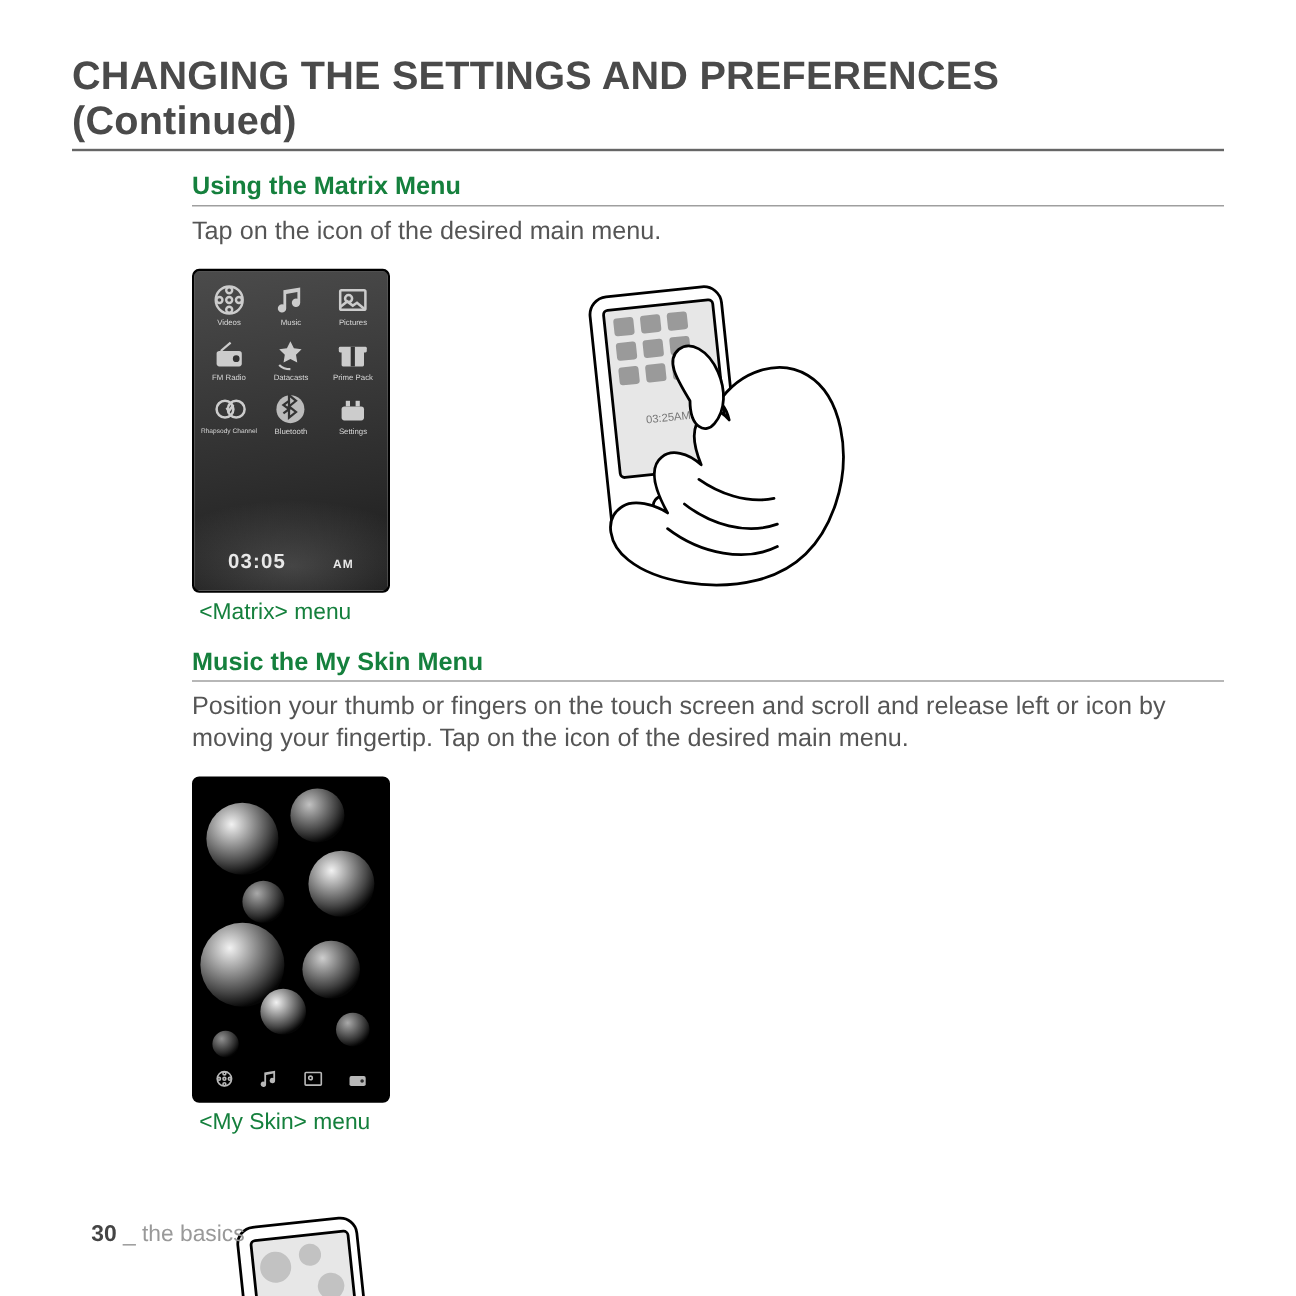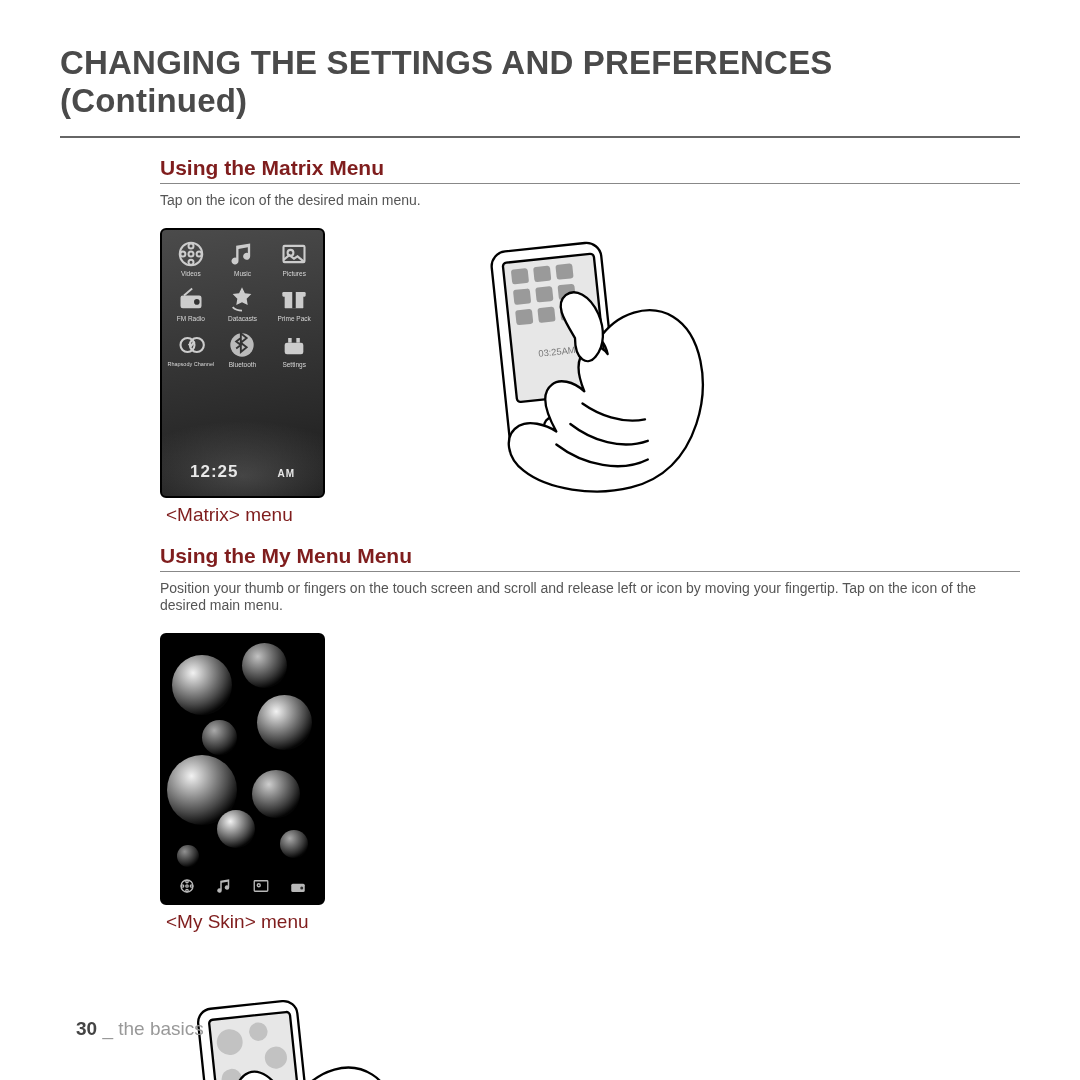--- a/index.html
+++ b/index.html
@@ -11,51 +11,51 @@
     color: #333;
     position: relative;
     padding: 44px 60px 0 60px;
   }
   .title {
     font-size: 33px;
     font-weight: bold;
     color: #4a4a4a;
     letter-spacing: 0.2px;
     border-bottom: 2px solid #666;
-    padding-bottom: 16px;
+    padding-bottom: 4px;
     margin-bottom: 18px;
   }
   .section-heading {
     font-size: 21px;
     font-weight: bold;
-    color: #7f1d1d;
+    color: #15803d;
     border-bottom: 1.5px solid #888;
     padding-bottom: 3px;
     margin-left: 100px;
     margin-right: 0;
     margin-bottom: 8px;
   }
   .body-text {
-    font-size: 14px;
+    font-size: 21px;
     color: #555;
     margin-left: 100px;
     line-height: 1.25;
     margin-bottom: 18px;
   }
   .fig-row {
     display: flex;
     gap: 110px;
     align-items: flex-start;
     margin-left: 100px;
     margin-bottom: 18px;
   }
   .fig-row.three { gap: 60px; flex-direction: column; }
   .caption {
     font-size: 19px;
-    color: #7f1d1d;
+    color: #15803d;
     margin-top: 6px;
   }
   .footer {
     position: absolute;
     left: 76px;
     bottom: 40px;
     font-size: 19px;
   }
   .footer .pn { font-weight: bold; color: #444; }
   .footer .sec { color: #999; }
@@ -229,21 +229,21 @@
                 <rect x="15" y="12" width="2.5" height="6"></rect>
                 <rect x="7" y="6" width="3" height="4"></rect>
                 <rect x="14" y="6" width="3" height="4"></rect>
               </svg>
           </span>
           <span class="m-label">Settings</span>
         </div>
       </div>
       <div class="glow"></div>
       <div class="time">
-        <span>12:25</span><span class="ampm">AM</span>
+        <span>03:05</span><span class="ampm">AM</span>
       </div>
     </div>
     <div class="caption pad-left">&lt;Matrix&gt; menu</div>
   </div>
 
   <div class="hand-illus">
     <svg viewBox="0 0 300 300">
       <g stroke="#000" stroke-width="2.5" fill="#fff" stroke-linejoin="round" stroke-linecap="round">
 
         <rect x="70" y="20" width="118" height="215" rx="16" transform="rotate(-6 129 127)"></rect>
@@ -268,21 +268,21 @@
         <path d="M150 118 C138 98 128 82 140 72 C150 64 166 72 175 92 C182 108 182 126 172 138 C164 148 150 142 150 118 Z" fill="#fff"></path>
 
         <path d="M158 188 C175 200 200 210 225 205" fill="none"></path>
         <path d="M145 210 C168 228 200 238 228 228" fill="none"></path>
         <path d="M130 232 C160 255 200 262 228 248" fill="none"></path>
       </g>
     </svg>
   </div>
 </div>
 
-<div class="section-heading">Using the My Menu Menu</div>
+<div class="section-heading">Music the My Skin Menu</div>
 <div class="body-text">Position your thumb or fingers on the touch screen and scroll and release left or icon by moving your fingertip. Tap on the icon of the desired main menu.</div>
 
 <div class="fig-row three">
 
   <div>
     <div class="skin-shot">
       <div class="bubble" style="width:60px;height:60px;left:10px;top:20px;"></div>
       <div class="bubble" style="width:45px;height:45px;left:80px;top:8px;opacity:.8"></div>
       <div class="bubble" style="width:55px;height:55px;left:95px;top:60px;"></div>
       <div class="bubble" style="width:35px;height:35px;left:40px;top:85px;opacity:.7"></div>

